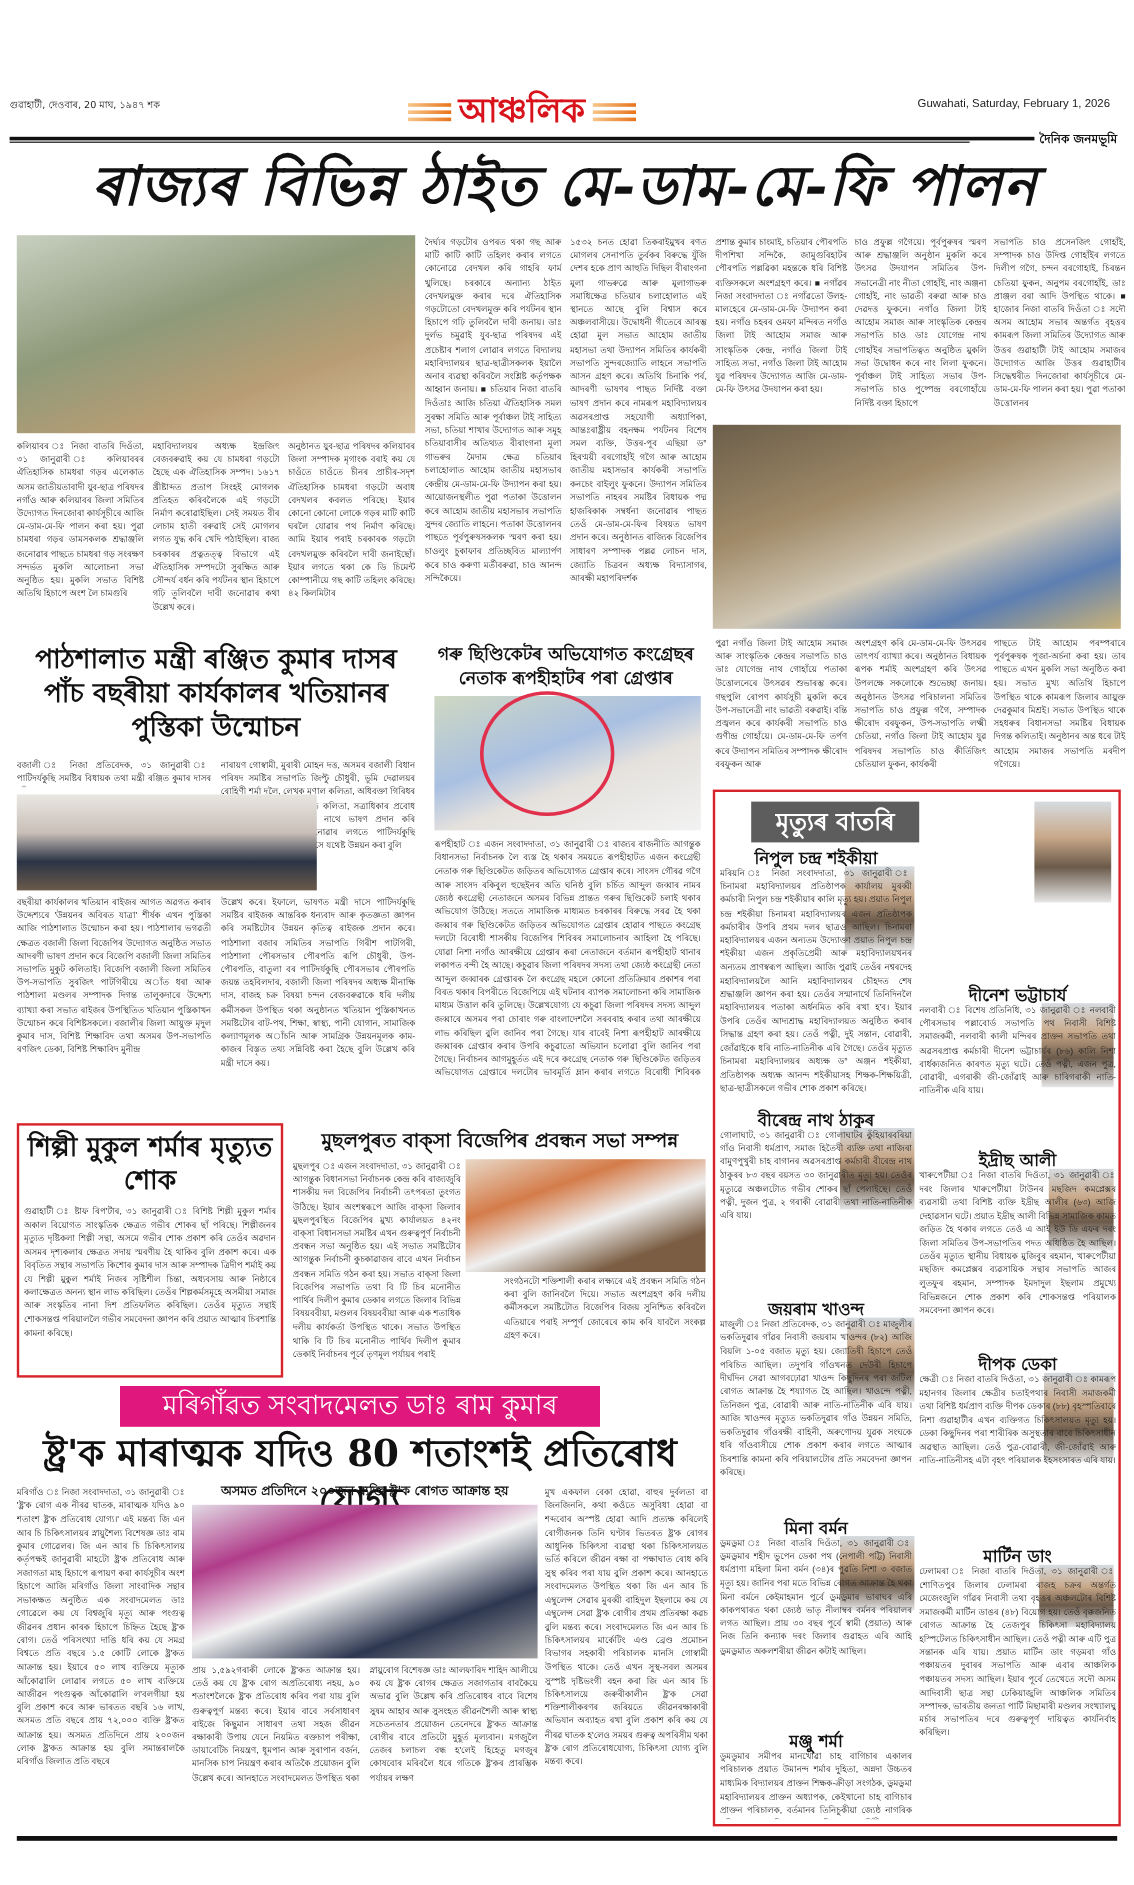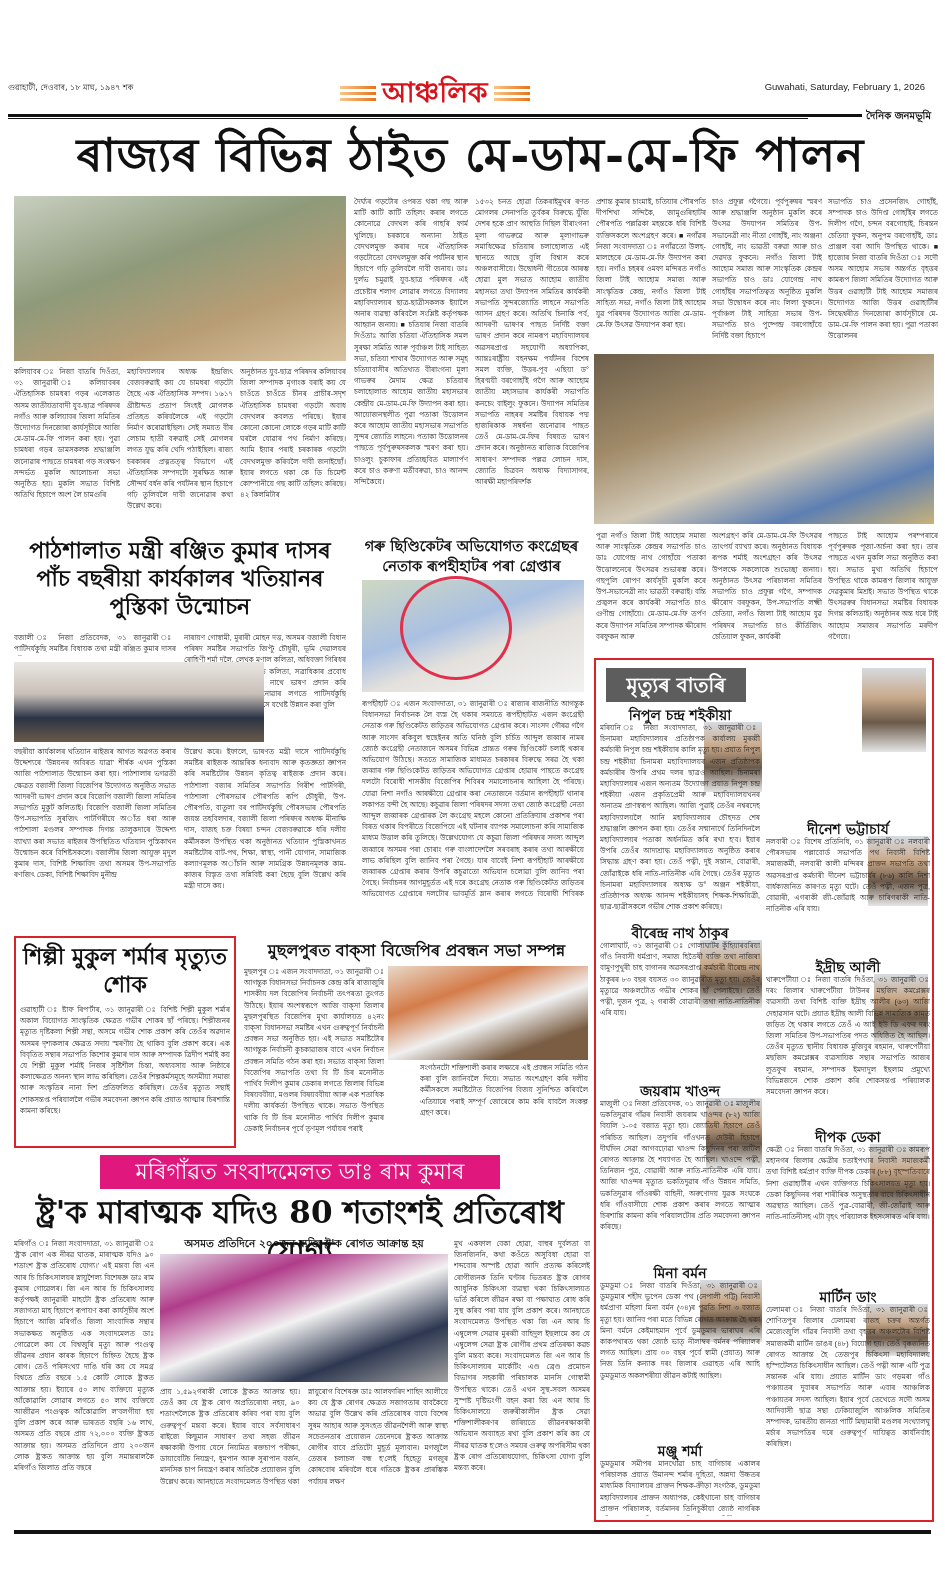--- a/index.html
+++ b/index.html
@@ -9,40 +9,40 @@
   .txt { font-size: 7.2px; line-height: 11.2px; color: #222; text-align: justify; overflow: hidden; font-family: Liberation Sans, sans-serif; }
   .hdr-left { left: 8px; top: 81px; font-size: 8px; color: #222; }
   .hdr-right { right: 20px; top: 81px; font-size: 9.5px; color: #222; font-family: "Liberation Sans", sans-serif; }
   .logo { left: 340px; top: 73px; width: 260px; height: 40px; display: flex; align-items: center; justify-content: flex-start; gap: 6px; }
   .logo-bars { display: flex; flex-direction: column; gap: 3px; }
   .logo-bars span { display: block; width: 36px; height: 3px; background: linear-gradient(90deg, #f7c68a, #e8731a); }
   .logo-word { color: #d8131b; font-size: 28px; font-weight: bold; font-family: "DejaVu Serif", serif; line-height: 30px; }
   .rule1 { left: 8px; top: 114px; width: 917px; height: 3px; background: #111; }
   .rule2 { left: 8px; top: 118px; width: 800px; height: 1px; background: #111; }
   .tagline { right: 14px; top: 108px; font-size: 10px; font-weight: bold; background: #fff; padding-left: 4px; }
-  .headline { left: 8px; top: 127px; width: 925px; font-size: 46px; line-height: 56px; font-weight: bold; font-family: "DejaVu Serif", serif; letter-spacing: 1px; text-align: center; }
+  .headline { left: 8px; top: 127px; width: 925px; font-size: 46px; line-height: 56px; font-weight: bold; font-family: "DejaVu Serif", serif; letter-spacing: 1px; text-align: center; font-style: italic; }
   .photo { background: linear-gradient(160deg, #c8cfc0 0%, #8e9a7a 40%, #b89d74 70%, #d9c3a0 100%); }
   .photo2 { background: linear-gradient(160deg, #6b5e4a 0%, #a08a68 35%, #d1c8b5 60%, #5d7fb2 80%, #c9b27a 100%); }
   .photo3 { background: linear-gradient(180deg, #e9e7e2 0%, #c9bfb8 40%, #2b3445 70%, #6a5a4a 100%); }
   .photo4 { background: linear-gradient(160deg, #cfd8c2 0%, #a9c0e2 40%, #e4e1dd 60%, #f2f2f2 100%); }
   .photo5 { background: linear-gradient(160deg, #e8d9c8 0%, #d47c4a 30%, #f0f0f0 55%, #7a5d42 80%); }
   .photo6 { background: linear-gradient(160deg, #e2dbe5 0%, #b03c8a 25%, #f2f2f2 50%, #2d3750 75%, #a0a0a0 100%); }
   .portrait { background: linear-gradient(180deg, #d6dbe0 0%, #c9a98a 35%, #6b5a4a 65%, #e6e6e6 100%); }
   .sec-title { font-family: "DejaVu Serif", serif; font-weight: bold; color: #111; text-align: center; }
   .boxed-red { border: 2px solid #d8232a; }
   .obit-name { font-family: "DejaVu Serif", serif; font-weight: bold; font-size: 14px; text-align: center; }
-  .obit-banner { background: #5d5d5d; color: #fff; font-size: 20px; font-weight: bold; font-family: "DejaVu Serif", serif; text-align: center; line-height: 34px; }
+  .obit-banner { background: #5d5d5d; color: #fff; font-size: 20px; font-weight: bold; font-family: "DejaVu Serif", serif; text-align: center; line-height: 34px; margin-left: 20px; }
   .pink-banner { background: #e0187e; color: #fff; font-size: 22px; font-family: "DejaVu Serif", serif; text-align: center; line-height: 34px; }
   .circle { border: 3px solid #e0304c; border-radius: 50%; }
   .bottom-rule { left: 14px; top: 1530px; width: 917px; height: 4px; background: #111; }
 </style>
 </head>
 <body>
 
-<div class="abs hdr-left">গুৱাহাটী, দেওবাৰ, ১৮ মাঘ, ১৯৪৭ শক</div>
+<div class="abs hdr-left">গুৱাহাটী, দেওবাৰ, 20 মাঘ, ১৯৪৭ শক</div>
 <div class="abs logo">
   <div class="logo-bars">
       <span></span>
       <span></span>
       <span></span>
     </div>
   <div class="logo-word">আঞ্চলিক</div>
   <div class="logo-bars">
       <span></span>
       <span></span>
@@ -66,21 +66,21 @@
 <div class="abs txt" style="left:475px;top:196px;width:114px;height:330px;">১৫৩২ চনত হোৱা তিকৰাইমুখৰ ৰণত মোগলৰ সেনাপতি তুৰ্বকৰ বিৰুদ্ধে যুঁজি দেশৰ হকে প্ৰাণ আহুতি দিছিল বীৰাংগনা মূলা গাভৰুৱে আৰু মূলাগাভৰু সমাধিক্ষেত্ৰ চতিয়াৰ চলাহোলাত এই স্থানতে আছে বুলি বিশ্বাস কৰে অঞ্চলবাসীয়ে। উদ্বোধনী গীতেৰে আৰম্ভ হোৱা মুল সভাত আহোম জাতীয় মহাসভা তথা উদ্যাপন সমিতিৰ কাৰ্যকৰী সভাপতি সুন্দৰজ্যোতি লাহনে সভাপতি আসন গ্ৰহণ কৰে। অতিথি চিনাকি পৰ্ব, আদৰণী ভাষণৰ পাছত নিৰ্দিষ্ট বক্তা ভাষণ প্ৰদান কৰে নামৰূপ মহাবিদ্যালয়ৰ অৱসৰপ্ৰাপ্ত সহযোগী অধ্যাপিকা, আন্তঃৰাষ্ট্ৰীয় বহনক্ষম পৰ্যটনৰ বিশেষ সমল ব্যক্তি, উত্তৰ-পূব এছিয়া ড° হিৰণ্ময়ী বৰগোহাঁই গগৈ আৰু আহোম জাতীয় মহাসভাৰ কাৰ্যকৰী সভাপতি কনচেং বাইলুং ফুকনে। উদ্যাপন সমিতিৰ সভাপতি নাহৰৰ সমষ্টিৰ বিধায়ক পদ্ম হাজৰিকাক সম্বৰ্ধনা জনোৱাৰ পাছত তেওঁ মে-ডাম-মে-ফিৰ বিষয়ত ভাষণ প্ৰদান কৰে। অনুষ্ঠানত ৰাজ্যিক বিজেপিৰ সাধাৰণ সম্পাদক পল্লৱ লোচন দাস, জ্যোতি চিত্ৰবন অধ্যক্ষ বিদ্যাসাগৰ, আৰক্ষী মহাপৰিদৰ্শক</div>
 
 <div class="abs txt" style="left:596px;top:196px;width:110px;height:150px;">প্ৰশান্ত কুমাৰ চাংমাই, চতিয়াৰ পৌৰপতি দীপশিখা সন্দিকৈ, জামুগুৰিহাটৰ পৌৰপতি পল্লৱিকা মহন্তকে ধৰি বিশিষ্ট ব্যক্তিসকলে অংশগ্ৰহণ কৰে। ■ নগাঁৱৰ নিজা সংবাদদাতা ঃ নগাঁৱতো উলহ-মালহেৰে মে-ডাম-মে-ফি উদ্যাপন কৰা হয়। নগাঁও চহৰৰ ওমফা মন্দিৰত নগাঁও জিলা টাই আহোম সমাজ আৰু সাংস্কৃতিক কেন্দ্ৰ, নগাঁও জিলা টাই সাহিত্য সভা, নগাঁও জিলা টাই আহোম যুৱ পৰিষদৰ উদ্যোগত আজি মে-ডাম-মে-ফি উৎসৱ উদযাপন কৰা হয়।</div>
 <div class="abs txt" style="left:712px;top:196px;width:110px;height:150px;">চাও প্ৰফুল্ল গগৈয়ে। পূৰ্বপুৰুষৰ স্মৰণ আৰু শ্ৰদ্ধাঞ্জলি অনুষ্ঠান মুকলি কৰে উৎসৱ উদযাপন সমিতিৰ উপ-সভানেত্ৰী নাং নীতা গোহাঁই, নাং অঞ্জনা গোহাঁই, নাং ভাৱতী বৰুৱা আৰু চাও দেৱদত্ত ফুকনে। নগাঁও জিলা টাই আহোম সমাজ আৰু সাংস্কৃতিক কেন্দ্ৰৰ সভাপতি চাও ডাঃ যোগেন্দ্ৰ নাথ গোহাঁইৰ সভাপতিত্বত অনুষ্ঠিত মুকলি সভা উদ্বোধন কৰে নাং লিলা ফুকনে। পূৰ্বাঞ্চল টাই সাহিত্য সভাৰ উপ-সভাপতি চাও পুষ্পেন্দ্ৰ বৰগোহাঁয়ে নিৰ্দিষ্ট বক্তা হিচাপে</div>
 <div class="abs txt" style="left:828px;top:196px;width:110px;height:150px;">সভাপতি চাও প্ৰসেনজিৎ গোহাঁই, সম্পাদক চাও উদিপ্ত গোহাঁইৰ লগতে দিলীপ গগৈ, চন্দন বৰগোহাই, চিৰন্তন চেতিয়া ফুকন, অনুপম বৰগোহাঁই, ডাঃ প্ৰাঞ্জল বৰা আদি উপস্থিত থাকে। ■ হাজোৰ নিজা বাতৰি দিওঁতা ঃ সদৌ অসম আহোম সভাৰ অন্তৰ্গত বৃহত্তৰ কামৰূপ জিলা সমিতিৰ উদ্যোগত আৰু উত্তৰ গুৱাহাটী টাই আহোম সমাজৰ উদ্যোগত আজি উত্তৰ গুৱাহাটীৰ সিদ্ধেশ্বৰীত দিনজোৰা কাৰ্যসূচীৰে মে-ডাম-মে-ফি পালন কৰা হয়। পুৱা পতাকা উত্তোলনৰ</div>
 
 <div class="abs photo2" style="left:594px;top:354px;width:340px;height:170px;"></div>
 
 <div class="abs txt" style="left:596px;top:530px;width:110px;height:122px;">পুৱা নগাঁও জিলা টাই আহোম সমাজ আৰু সাংস্কৃতিক কেন্দ্ৰৰ সভাপতি চাও ডাঃ যোগেন্দ্ৰ নাথ গোহাঁয়ে পতাকা উত্তোলনেৰে উৎসৱৰ শুভাৰম্ভ কৰে। গছপুলি ৰোপণ কাৰ্যসূচী মুকলি কৰে উপ-সভানেত্ৰী নাং ভাৱতী বৰুৱাই। বন্তি প্ৰজ্বলন কৰে কাৰ্যকৰী সভাপতি চাও গুণীন্দ্ৰ গোহাঁয়ে। মে-ডাম-মে-ফি তৰ্পণ কৰে উদ্যাপন সমিতিৰ সম্পাদক ক্ষীৰোদ বৰফুকন আৰু</div>
 <div class="abs txt" style="left:712px;top:530px;width:110px;height:122px;">অংশগ্ৰহণ কৰি মে-ডাম-মে-ফি উৎসৱৰ তাৎপৰ্য ব্যাখ্যা কৰে। অনুষ্ঠানত বিধায়ক ৰূপক শৰ্মাই অংশগ্ৰহণ কৰি উৎসৱ উপলক্ষে সকলোকে শুভেচ্ছা জনায়। অনুষ্ঠানত উৎসৱ পৰিচালনা সমিতিৰ সভাপতি চাও প্ৰফুল্ল গগৈ, সম্পাদক ক্ষীৰোদ বৰফুকন, উপ-সভাপতি লক্ষ্মী চেতিয়া, নগাঁও জিলা টাই আহোম যুৱ পৰিষদৰ সভাপতি চাও কীৰ্তিজিৎ চেতিয়াল ফুকন, কাৰ্যকৰী</div>
-<div class="abs txt" style="left:828px;top:530px;width:110px;height:122px;">পাছতে টাই আহোম পৰম্পৰাৰে পূৰ্বপুৰুষক পূজা-অৰ্চনা কৰা হয়। তাৰ পাছতে এখন মুকলি সভা অনুষ্ঠিত কৰা হয়। সভাত মুখ্য অতিথি হিচাপে উপস্থিত থাকে কামৰূপ জিলাৰ আয়ুক্ত দেৱকুমাৰ মিশ্ৰই। সভাত উপস্থিত থাকে উৎসৱৰুৰ বিধানসভা সমষ্টিৰ বিধায়ক দিগন্ত কলিতাই। অনুষ্ঠানৰ অন্ত ধৰে টাই আহোম সমাজৰ সভাপতি মৰদীপ গগৈয়ে।</div>
+<div class="abs txt" style="left:828px;top:530px;width:110px;height:122px;">পাছতে টাই আহোম পৰম্পৰাৰে পূৰ্বপুৰুষক পূজা-অৰ্চনা কৰা হয়। তাৰ পাছতে এখন মুকলি সভা অনুষ্ঠিত কৰা হয়। সভাত মুখ্য অতিথি হিচাপে উপস্থিত থাকে কামৰূপ জিলাৰ আয়ুক্ত দেৱকুমাৰ মিশ্ৰই। সভাত উপস্থিত থাকে সহধৰুৰ বিধানসভা সমষ্টিৰ বিধায়ক দিগন্ত কলিতাই। অনুষ্ঠানৰ অন্ত ধৰে টাই আহোম সমাজৰ সভাপতি মৰদীপ গগৈয়ে।</div>
 
 <div class="abs sec-title" style="left:14px;top:536px;width:332px;font-size:22px;line-height:28px;">পাঠশালাত মন্ত্ৰী ৰঞ্জিত কুমাৰ দাসৰ পাঁচ বছৰীয়া কাৰ্যকালৰ খতিয়ানৰ পুস্তিকা উন্মোচন</div>
 <div class="abs txt" style="left:14px;top:632px;width:162px;height:24px;">বজালী ঃ নিজা প্ৰতিবেদক, ৩১ জানুৱাৰী ঃ পাটিদৰ্যকুছি সমষ্টিৰ বিধায়ক তথা মন্ত্ৰী ৰঞ্জিত কুমাৰ দাসৰ পাঁচ</div>
 <div class="abs txt" style="left:184px;top:632px;width:162px;height:110px;">নাৰায়ণ গোস্বামী, মুৰাৰী মোহন দত্ত, অসমৰ বজালী বিধান পৰিষদ সমষ্টিৰ সভাপতি জিপ্টু চৌধুৰী, ভূমি দেৱালয়ৰ ৰোহিণী শৰ্মা দলৈ, লেখক মৃণাল কলিতা, অধিবক্তা গিৰিধৰ চৌধুৰী, অসম গৌৰৱ ভাৰত কলিতা, সত্ৰাধিকাৰ প্ৰবোধ চন্দ্ৰ অধিকাৰী, কৰুণাকান্ত নাথে ভাষণ প্ৰদান কৰি মন্ত্ৰীগৰাকীক শুভেচ্ছা জনোৱাৰ লগতে পাটিদৰ্যকুছি সমষ্টিত মন্ত্ৰী ৰঞ্জিত কুমাৰ দাসে যথেষ্ট উন্নয়ন কৰা বুলি</div>
 <div class="abs photo3" style="left:14px;top:662px;width:250px;height:80px;"></div>
 <div class="abs txt" style="left:14px;top:746px;width:162px;height:160px;">বছৰীয়া কাৰ্যকালৰ খতিয়ান ৰাইজৰ আগত অৱগত কৰাৰ উদ্দেশ্যৰে 'উন্নয়নৰ অবিৰত যাত্ৰা' শীৰ্ষক এখন পুস্তিকা আজি পাঠশালাত উন্মোচন কৰা হয়। পাঠশালাৰ ভগৱতী ক্ষেত্ৰত বজালী জিলা বিজেপিৰ উদ্যোগত অনুষ্ঠিত সভাত আদৰণী ভাষণ প্ৰদান কৰে বিজেপি বজালী জিলা সমিতিৰ সভাপতি মুকুট কলিতাই। বিজেপি বজালী জিলা সমিতিৰ উপ-সভাপতি সুৰজিৎ পাটগিৰীয়ে অাঁত ধৰা আৰু পাঠশালা মণ্ডলৰ সম্পাদক দিগন্ত তালুকদাৰে উদ্দেশ্য ব্যাখ্যা কৰা সভাত ৰাইজৰ উপস্থিতিত খতিয়ান পুস্তিকাখন উন্মোচন কৰে বিশিষ্টসকলে। বজালীৰ জিলা আয়ুক্ত মৃদুল কুমাৰ দাস, বিশিষ্ট শিক্ষাবিদ তথা অসমৰ উপ-সভাপতি ৰণজিৎ ডেকা, বিশিষ্ট শিক্ষাবিদ মুনীন্দ্ৰ</div>
 <div class="abs txt" style="left:184px;top:746px;width:162px;height:160px;">উল্লেখ কৰে। ইফালে, ভাষণত মন্ত্ৰী দাসে পাটিদৰ্যকুছি সমষ্টিৰ ৰাইজক আন্তৰিক ধন্যবাদ আৰু কৃতজ্ঞতা জ্ঞাপন কৰি সমষ্টিটোৰ উন্নয়ন কৃতিত্ব ৰাইজক প্ৰদান কৰে। পাঠশালা বজাৰ সমিতিৰ সভাপতি গিৰীশ পাটগিৰী, পাঠশালা পৌৰসভাৰ পৌৰপতি ৰূপি চৌধুৰী, উপ-পৌৰপতি, বাতুলা বৰ পাটিদৰ্যকুছি পৌৰসভাৰ পৌৰপতি জয়ন্ত তহবিলদাৰ, বজালী জিলা পৰিষদৰ অধ্যক্ষ মীনাক্ষি দাস, বাজহ চক্ৰ বিষয়া চন্দন বেজবৰুৱাকে ধৰি দলীয় কৰ্মীসকল উপস্থিত থকা অনুষ্ঠানত খতিয়ান পুস্তিকাখনত সমষ্টিটোৰ বাট-পথ, শিক্ষা, স্বাস্থ্য, পানী যোগান, সামাজিক কল্যাণমূলক অাঁচনি আৰু সামগ্ৰিক উন্নয়নমূলক কাম-কাজৰ বিস্তৃত তথ্য সন্নিবিষ্ট কৰা হৈছে বুলি উল্লেখ কৰি মন্ত্ৰী দাসে কয়।</div>
 
 <div class="abs sec-title" style="left:354px;top:536px;width:235px;font-size:14.5px;line-height:20px;">গৰু ছিণ্ডিকেটৰ অভিযোগত কংগ্ৰেছৰ নেতাক ৰূপহীহাটৰ পৰা গ্ৰেপ্তাৰ</div>
 <div class="abs photo4" style="left:362px;top:580px;width:222px;height:112px;">

